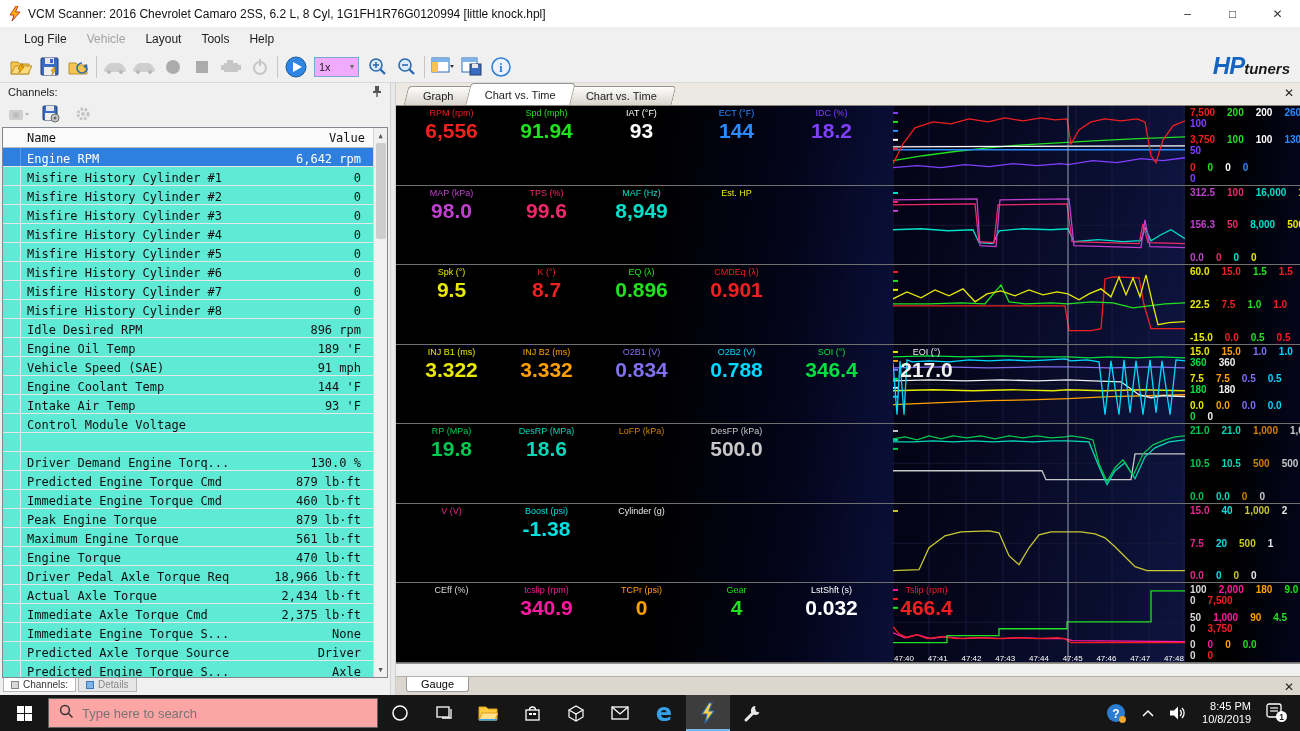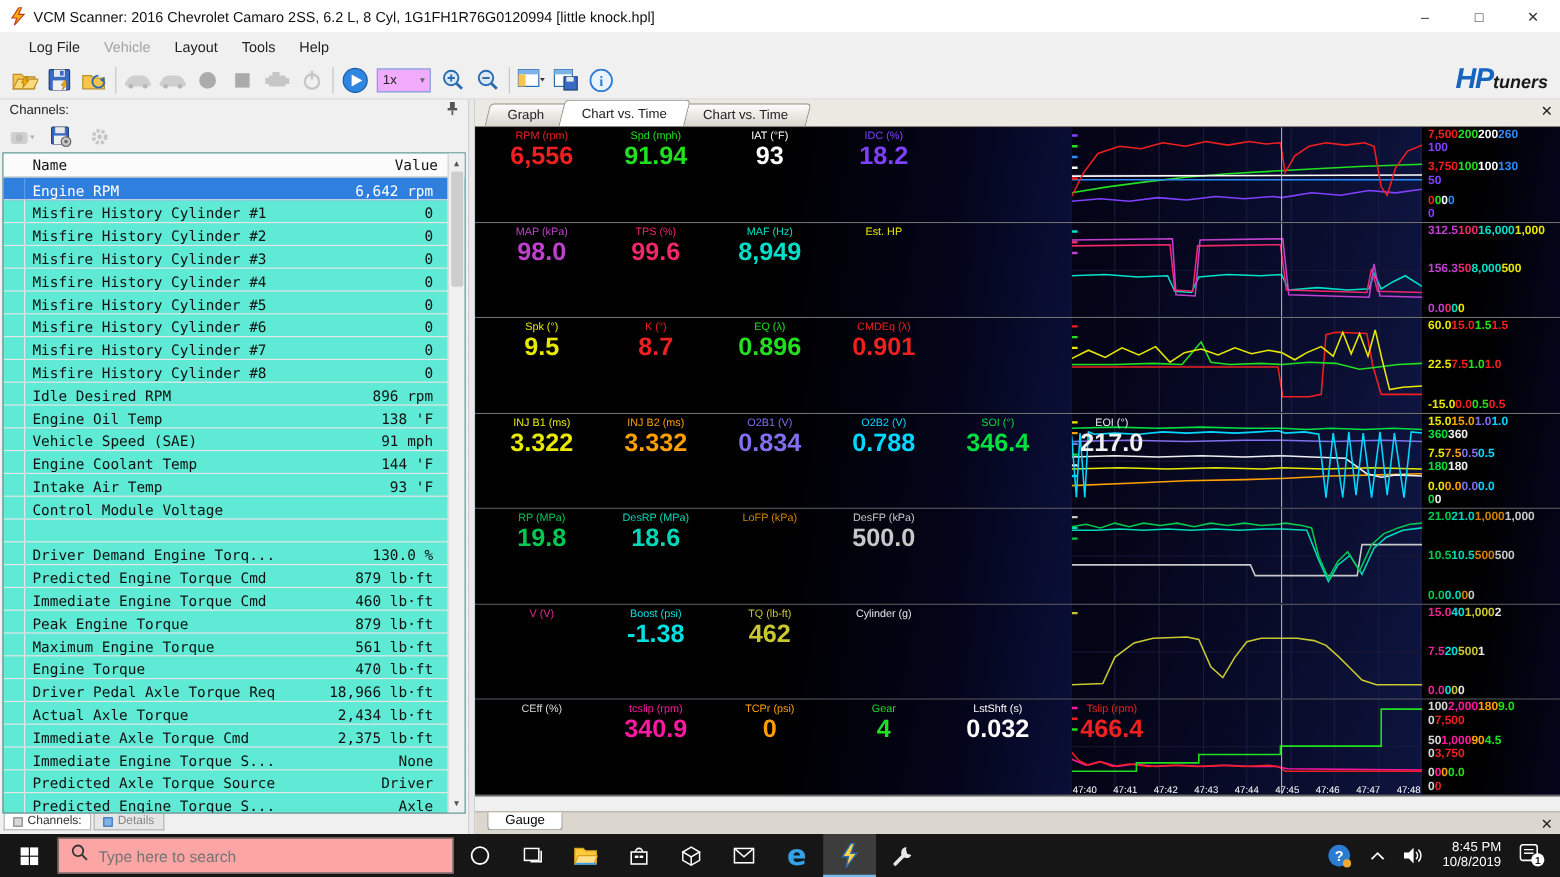--- a/index.html
+++ b/index.html
@@ -51,31 +51,31 @@
 .foot-ico{width:8px;height:8px;border:1px solid #888;background:#d8d8d8}
 .foot-ico.blue{background:#7fb3e8;border-color:#3c78c0}
 .splitter{width:6px;background:#e9e9e9;border-left:1px solid #d2d2d2;border-right:1px solid #cfcfcf;flex:none}
 
 .right-panel{flex:1;display:flex;flex-direction:column;background:#ece9e2;min-width:0}
 .tabbar{height:22px;display:flex;align-items:flex-end;padding-left:10px;position:relative;flex:none}
 .tab{height:19px;padding:0 16px;display:flex;align-items:center;font-size:11px;color:#222;background:linear-gradient(#fdfdfd,#d9d5cc);border:1px solid #9a968c;border-bottom:none;border-radius:4px 4px 0 0;margin-right:-3px;transform:skewX(-14deg)}
 .tab>span{transform:skewX(14deg)}
 .tab.active{background:#fff;height:22px;z-index:2}
 .strip-close{position:absolute;right:6px;top:3px;font-size:12px;color:#222}
-.charts{flex:1;background:#0f172a;position:relative;display:flex;flex-direction:column;min-height:0;border-top:1px solid #88847c}
+.charts{flex:1;background:#4c1d95;position:relative;display:flex;flex-direction:column;min-height:0;border-top:1px solid #88847c}
 .chart-row{flex:1;display:flex;min-height:0;border-bottom:1px solid #707070;position:relative}
 .chart-row:last-child{border-bottom:none}
 .ch-hdr{width:497px;flex:none;background:linear-gradient(100deg,#000 50%,#030418 78%,#0a0f38 100%);display:flex;padding-left:8px;z-index:2}
 .ch-col{width:95px;flex:none;text-align:center;padding-top:2px}
 .ch-label{font-size:9px;display:block;white-space:nowrap}
 .ch-value{font-size:21px;font-weight:bold;display:block;margin-top:1px;white-space:nowrap}
 .ch-graph{width:292px;flex:none;background:linear-gradient(115deg,#04041610%,#0a0e30 70%,#0e1540 100%);background:linear-gradient(115deg,#040416 10%,#0a0e30 70%,#0e1540 100%)}
 .ch-graph svg{display:block;width:100%;height:100%}
 .ch-axis{flex:1;display:flex;flex-direction:column;justify-content:space-between;padding:1px 0 1px 5px;background:linear-gradient(100deg,#000 40%,#04051c);overflow:hidden;min-width:0}
-.ax-line{display:flex;gap:0;font-size:10px;font-weight:bold;line-height:11px;white-space:nowrap}
+.ax-line{display:flex;gap:12px;font-size:10px;font-weight:bold;line-height:11px;white-space:nowrap}
 .time-axis{position:absolute;left:497px;width:292px;bottom:0;display:flex;justify-content:space-between;font-size:8px;color:#fff;z-index:3;padding:0 1px}
 .charts-strip{height:13px;background:#f0f0f0;border-top:1px solid #94908a;flex:none}
 .gauge-bar{height:19px;background:#dbd7cf;display:flex;align-items:flex-start;padding-left:10px;position:relative;border-top:1px solid #b5b1a8;flex:none}
 .gauge-tab{background:#fff;border:1px solid #999;border-top:none;font-size:11px;padding:1px 14px;border-radius:0 0 3px 3px}
 
 .taskbar{height:36px;background:#161616;display:flex;align-items:center;flex:none}
 .tk-start{width:48px;height:36px;display:flex;align-items:center;justify-content:center}
 .tk-search{width:330px;height:30px;background:#fca5a5;display:flex;align-items:center;gap:8px;padding:0 10px;border:1px solid #5f5f5f}
 .tk-search input{border:none;outline:none;font-size:13px;color:#555;width:100%;background:transparent;font-family:"Liberation Sans",sans-serif}
 .tk-icon{width:44px;height:36px;display:flex;align-items:center;justify-content:center;position:relative}
@@ -316,21 +316,21 @@
               <div class="cell-value">0</div>
             </div>
             <div class="trow">
               <div class="cell-gutter"></div>
               <div class="cell-name">Idle Desired RPM</div>
               <div class="cell-value">896 rpm</div>
             </div>
             <div class="trow">
               <div class="cell-gutter"></div>
               <div class="cell-name">Engine Oil Temp</div>
-              <div class="cell-value">138 'F</div>
+              <div class="cell-value">189 'F</div>
             </div>
             <div class="trow">
               <div class="cell-gutter"></div>
               <div class="cell-name">Vehicle Speed (SAE)</div>
               <div class="cell-value">91 mph</div>
             </div>
             <div class="trow">
               <div class="cell-gutter"></div>
               <div class="cell-name">Engine Coolant Temp</div>
               <div class="cell-value">144 'F</div>
@@ -452,20 +452,24 @@
                 <span class="ch-label" style="color: rgb(240, 32, 32);">RPM (rpm)</span>
                 <span class="ch-value" style="color: rgb(240, 32, 32);">6,556</span>
               </div>
               <div class="ch-col">
                 <span class="ch-label" style="color: rgb(32, 224, 32);">Spd (mph)</span>
                 <span class="ch-value" style="color: rgb(32, 224, 32);">91.94</span>
               </div>
               <div class="ch-col">
                 <span class="ch-label" style="color: rgb(255, 255, 255);">IAT (°F)</span>
                 <span class="ch-value" style="color: rgb(255, 255, 255);">93</span>
+              </div>
+              <div class="ch-col">
+                <span class="ch-label" style="color: rgb(43, 140, 255);">ECT (°F)</span>
+                <span class="ch-value" style="color: rgb(43, 140, 255);">144</span>
               </div>
               <div class="ch-col">
                 <span class="ch-label" style="color: rgb(128, 64, 255);">IDC (%)</span>
                 <span class="ch-value" style="color: rgb(128, 64, 255);">18.2</span>
               </div>
             </div>
             <div class="ch-graph">
               <svg viewBox="0 0 292 79" preserveAspectRatio="none">
                 <line x1="0" y1="0" x2="0" y2="79" stroke="#1e1e44" stroke-width="0.8"></line>
                 <line x1="36" y1="0" x2="36" y2="79" stroke="#1e1e44" stroke-width="0.8"></line>
@@ -824,24 +828,20 @@
             <div class="ch-hdr">
               <div class="ch-col">
                 <span class="ch-label" style="color: rgb(232, 40, 144);">V (V)</span>
                 <span class="ch-value" style="color: rgb(232, 40, 144);"></span>
               </div>
               <div class="ch-col">
                 <span class="ch-label" style="color: rgb(0, 224, 224);">Boost (psi)</span>
                 <span class="ch-value" style="color: rgb(0, 224, 224);">-1.38</span>
               </div>
               <div class="ch-col">
-                <span class="ch-label" style="color: rgb(200, 200, 48);">TQ (lb-ft)</span>
-                <span class="ch-value" style="color: rgb(200, 200, 48);">462</span>
-              </div>
-              <div class="ch-col">
                 <span class="ch-label" style="color: rgb(232, 232, 232);">Cylinder (g)</span>
                 <span class="ch-value" style="color: rgb(232, 232, 232);"></span>
               </div>
             </div>
             <div class="ch-graph">
               <svg viewBox="0 0 292 79" preserveAspectRatio="none">
                 <line x1="0" y1="0" x2="0" y2="79" stroke="#1e1e44" stroke-width="0.8"></line>
                 <line x1="36" y1="0" x2="36" y2="79" stroke="#1e1e44" stroke-width="0.8"></line>
                 <line x1="73" y1="0" x2="73" y2="79" stroke="#1e1e44" stroke-width="0.8"></line>
                 <line x1="110" y1="0" x2="110" y2="79" stroke="#1e1e44" stroke-width="0.8"></line>

